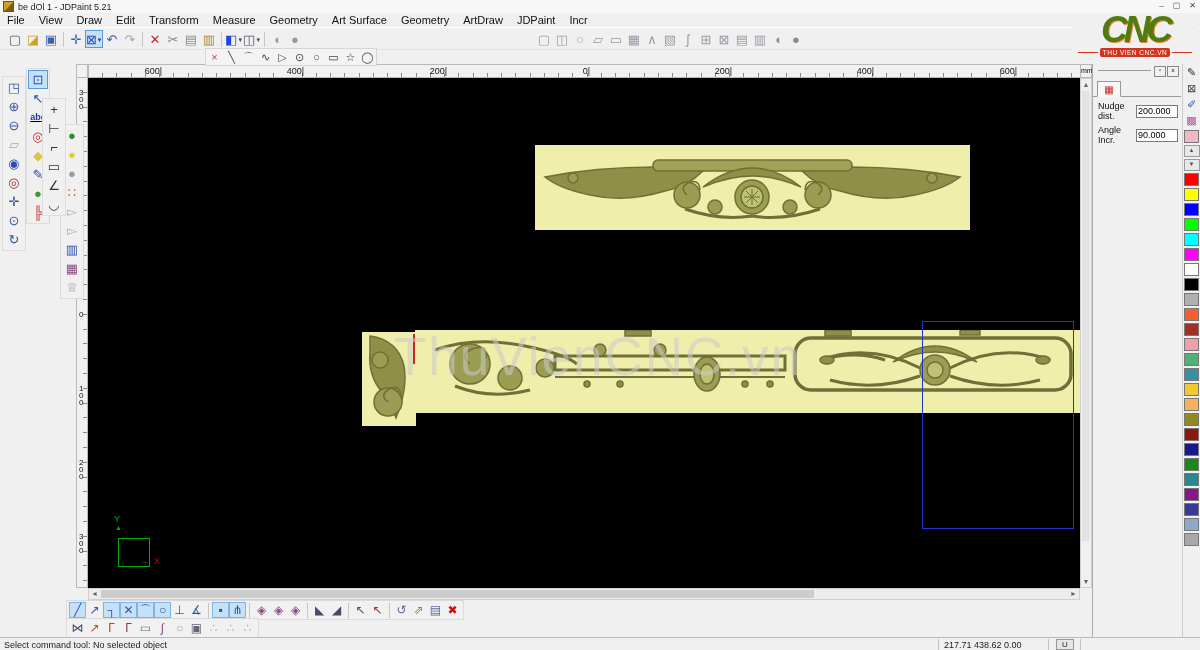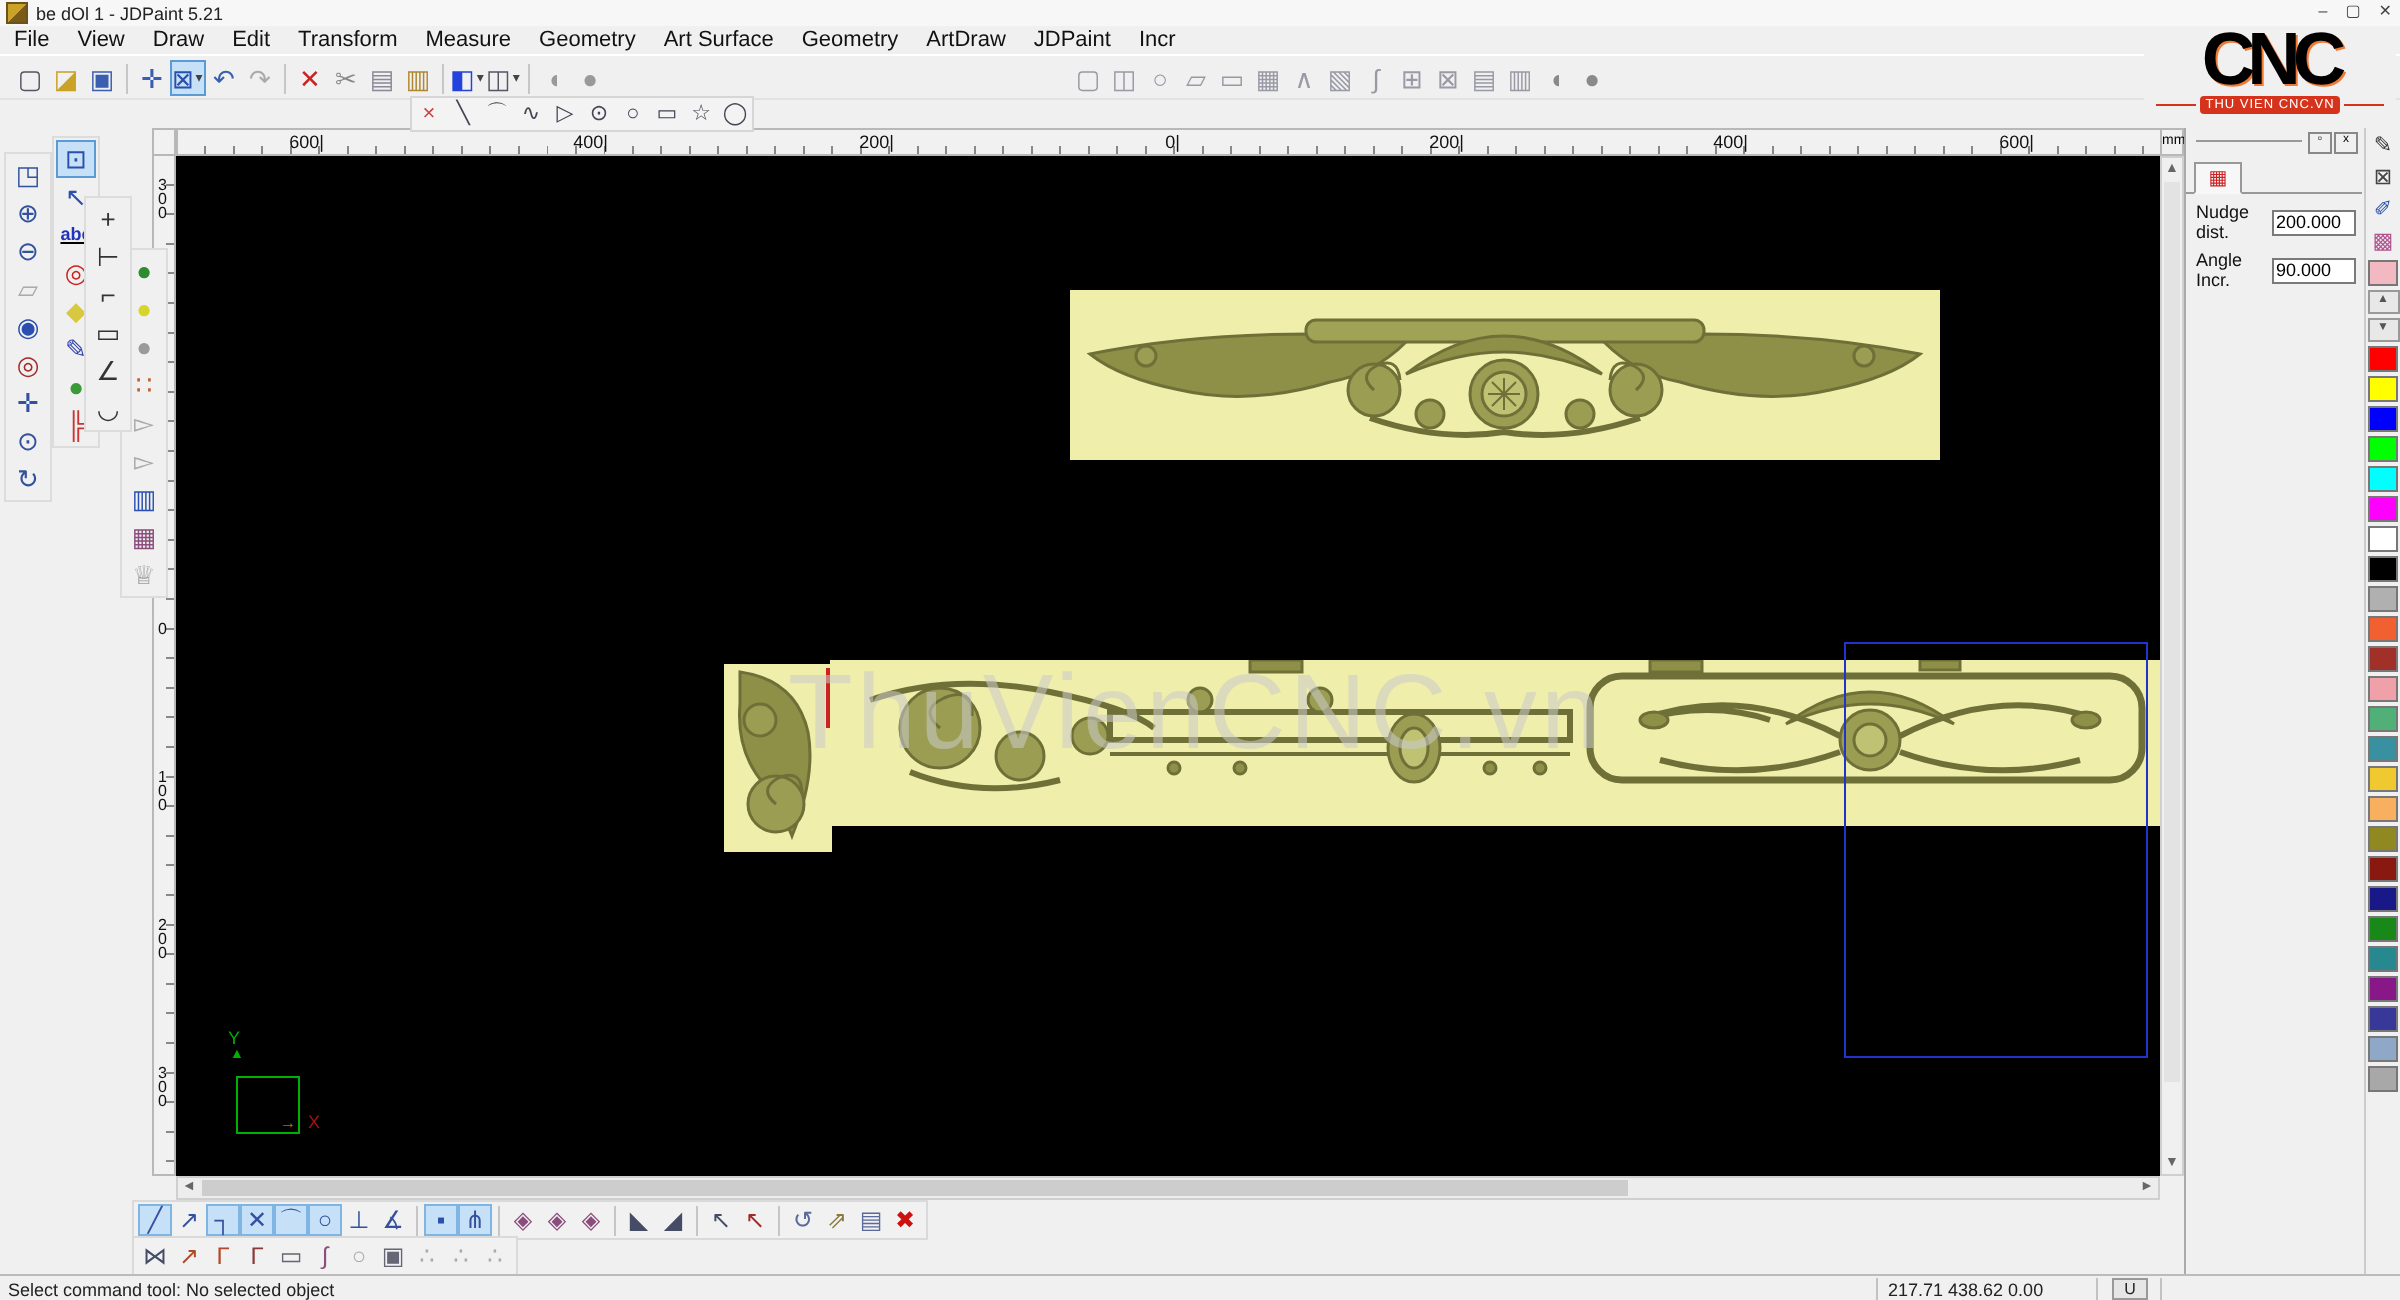--- a/index.html
+++ b/index.html
@@ -16,21 +16,21 @@
   .tb2{left:0;top:48px;width:1200px;height:16px;z-index:5;}
   .tb-group{position:absolute;display:flex;align-items:center;height:20px;}
   .tb-group.sunken{border:1px solid #d6d6d6;background:#f3f3f3;height:16px;}
   .icon{width:18px;height:18px;display:flex;align-items:center;justify-content:center;font-size:13px;line-height:1;cursor:default;}
   .icon.small{width:17px;height:14px;font-size:11px;}
   .icon.active{background:#c6e0f7;border:1px solid #5b9bd5;box-sizing:border-box;}
   .sep{width:1px;height:15px;background:#c6c6c6;margin:0 3px;}
   .dd{font-size:7px;color:#444;width:7px;text-align:center;}
   
   .logo{left:1072px;top:13px;width:126px;height:50px;z-index:25;display:flex;flex-direction:column;align-items:center;background:#f0f0f0;}
-  .logo-text{font-size:37px;font-weight:bold;line-height:34px;letter-spacing:-4px;color:#000000;text-shadow:1px 1px 0 #ef7a35;}
+  .logo-text{font-size:37px;font-weight:bold;font-style:italic;line-height:34px;letter-spacing:-4px;color:#4d7c0f;text-shadow:1px 1px 0 #ef7a35;}
   .logo-band{display:flex;align-items:center;width:118px;margin-top:1px;}
   .logo-line{flex:1;border-top:1px solid #d5331c;height:0;margin:0 2px;}
   .logo-sub{font-size:6.5px;color:#fff;background:#d5331c;border-radius:2px;padding:1px 3px;letter-spacing:.5px;white-space:nowrap;}
   
   .tcol{position:absolute;display:flex;flex-direction:column;align-items:center;background:#f0f0f0;border:1px solid #dcdcdc;padding:1px;z-index:4;}
   .tcol .icon{width:20px;height:19px;font-size:13px;}
   .tcol .icon.txt{font-size:9px;font-weight:bold;text-decoration:underline;}
   
   .ruler-top{left:88px;top:64px;width:992px;height:14px;background:#f1f1f1;border:1px solid #b8b8b8;border-right:none;box-sizing:border-box;font-size:9px;color:#111;overflow:hidden;z-index:3;}
   .ruler-top .ticks{position:absolute;left:0;right:0;bottom:0;height:4px;background:repeating-linear-gradient(90deg,transparent 0 13.25px,#888 13.25px 14.25px);}

